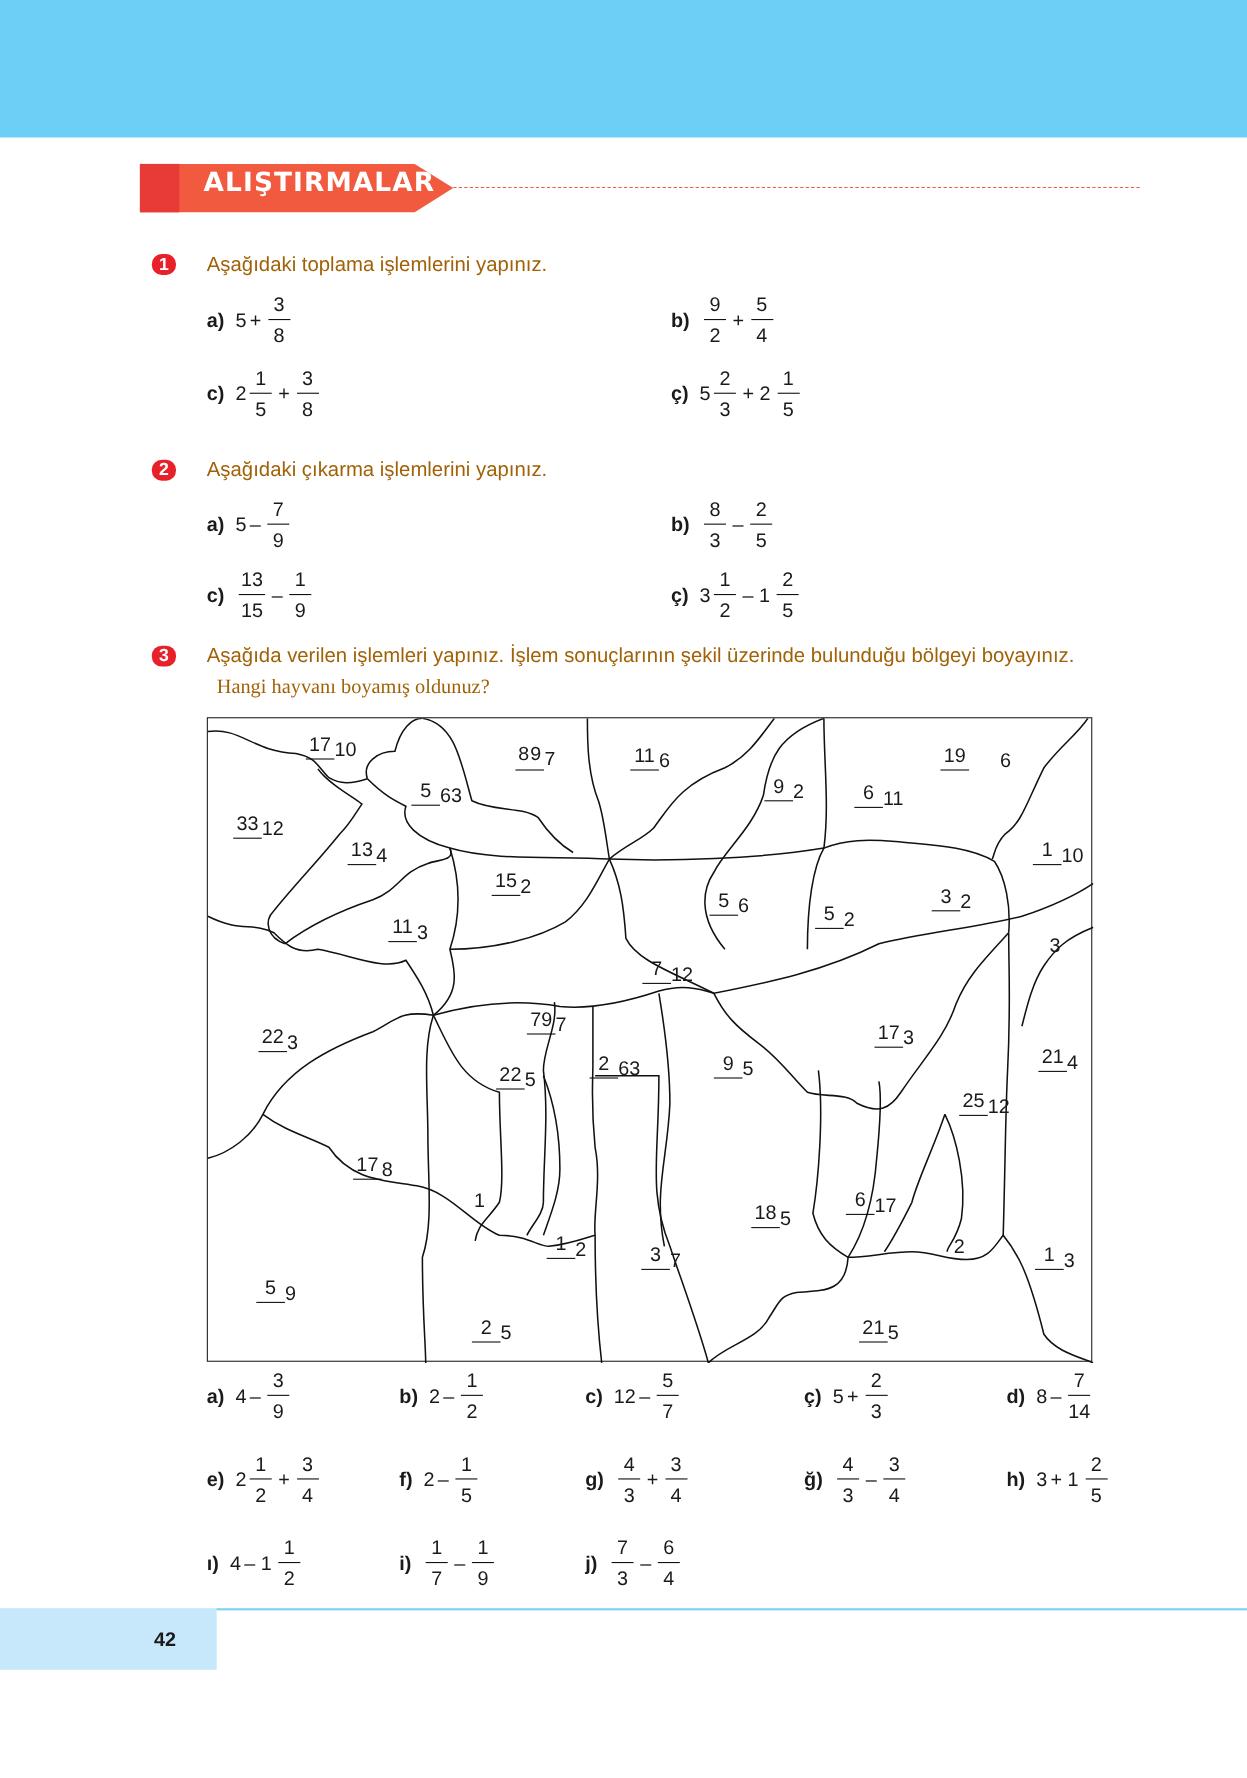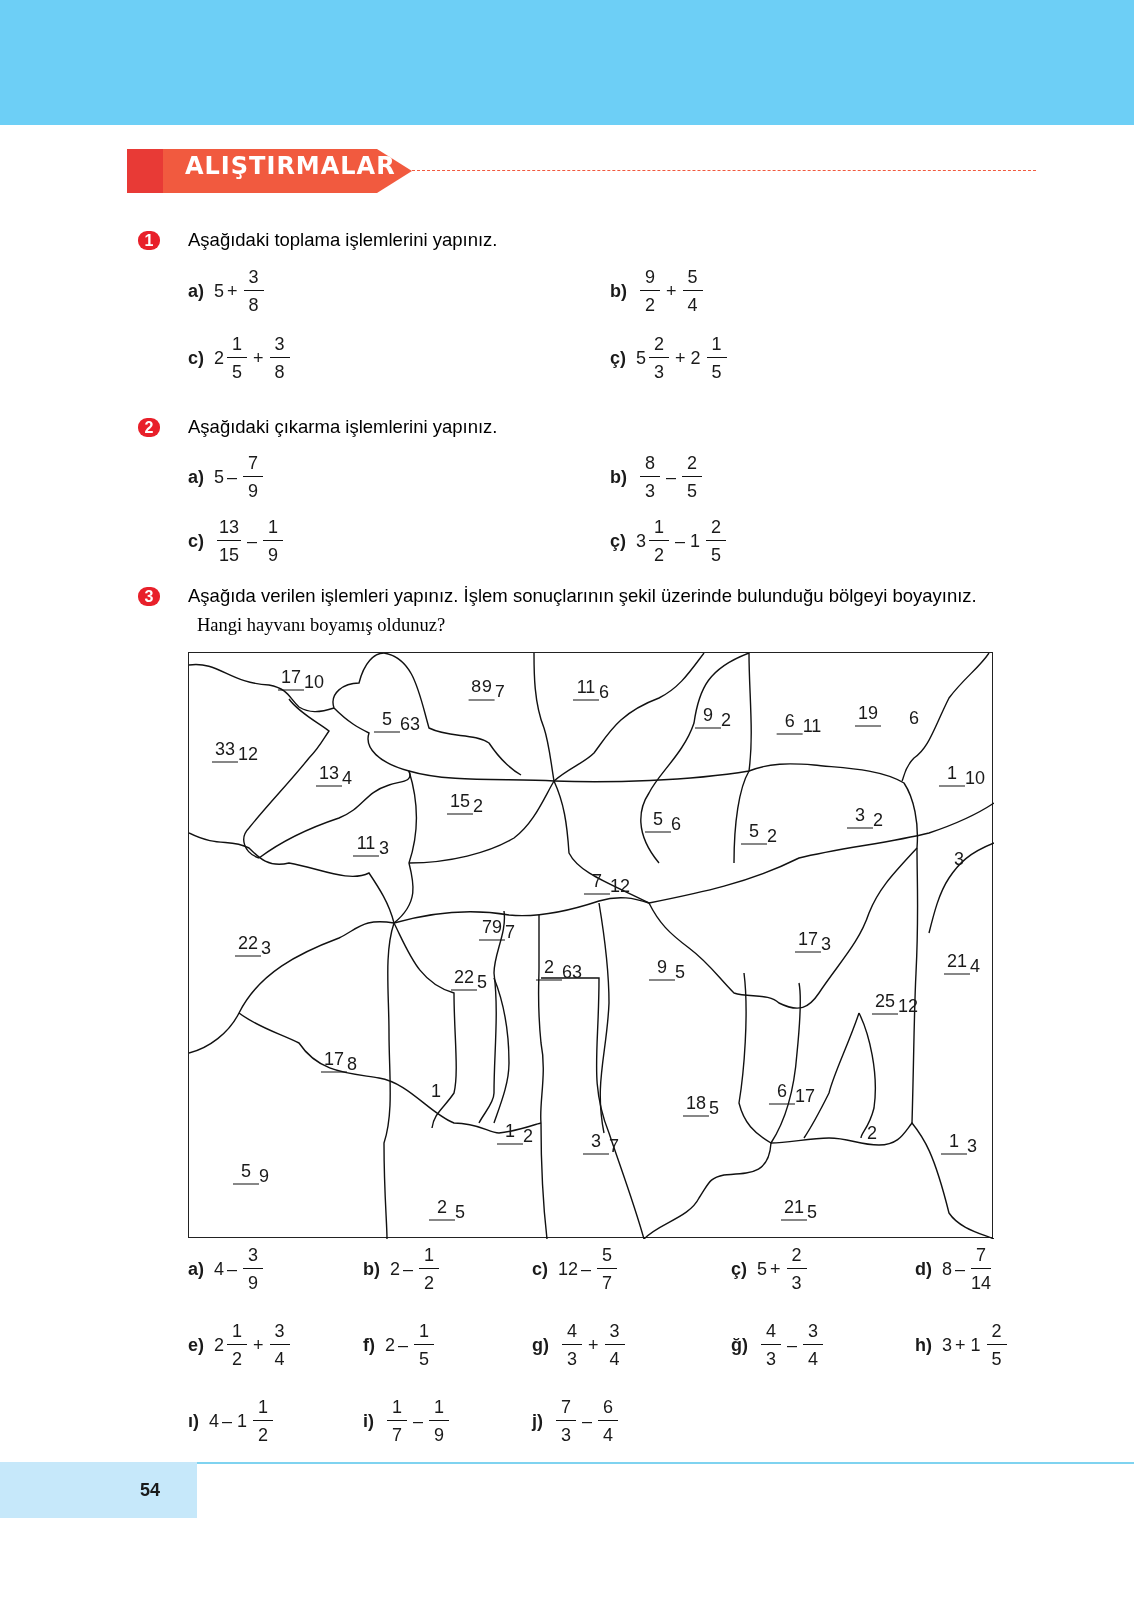--- a/index.html
+++ b/index.html
@@ -2,21 +2,21 @@
 <html><head>
 <meta charset="utf-8">
 <style>
   html,body{margin:0;padding:0;}
   body{width:1134px;height:1616px;position:relative;background:#fff;font-family:"Liberation Sans",sans-serif;color:#1a1a1a;overflow:hidden;}
   .topband{position:absolute;left:0;top:0;width:1134px;height:125px;background:#6dcff6;}
   .banner{position:absolute;left:127px;top:145px;width:285px;height:52px;}
   .banner-text{position:absolute;left:185px;top:152px;font-family:"DejaVu Sans",sans-serif;font-weight:bold;font-size:24px;color:#fff;letter-spacing:1px;}
   .dotline{position:absolute;left:412px;top:170px;width:624px;border-top:1px dashed #f15a3f;}
   .qnum{position:absolute;width:22px;height:19px;background:#e8202a;border-radius:9px;color:#fff;font-weight:bold;font-size:16px;text-align:center;line-height:19px;}
-  .qtext{position:absolute;font-size:18.5px;color:#000000;}
+  .qtext{position:absolute;font-size:18.5px;color:#a16207;}
   .exp{position:absolute;display:flex;align-items:center;font-size:18px;}
   .lbl{font-weight:bold;margin-right:10px;}
   .frac{display:inline-flex;flex-direction:column;align-items:center;margin:0 3px;line-height:1;}
   .frac .n{padding:0 2px 4px 2px;border-bottom:1.5px solid #111;min-width:16px;text-align:center;}
   .frac .d{padding-top:5px;text-align:center;}
   .op{margin:0 3px;}
   .figure{position:absolute;left:188px;top:652px;width:805px;height:586px;border:1.5px solid #222;box-sizing:border-box;}
   .figure svg{position:absolute;left:0;top:0;}
   .rlabel{position:absolute;font-size:18px;transform:translate(-50%,-50%);display:flex;align-items:center;line-height:1;}
   .rlabel .n{padding:0 2px 4px;border-bottom:1.3px solid #111;min-width:22px;text-align:center;}
@@ -202,21 +202,21 @@
       <span class="d">6</span>
     </div>
   <div class="rlabel" style="left:524px;top:64px;">
       <span class="n">9</span>
       <span class="d">2</span>
     </div>
   <div class="rlabel" style="left:610px;top:70px;">
       <span class="n">6</span>
       <span class="d">11</span>
     </div>
-  <div class="rlabel" style="left:698px;top:62px;gap:28px;">
+  <div class="rlabel" style="left:698px;top:36px;gap:28px;">
       <span class="n">19</span>
       <span class="d">6</span>
     </div>
   <div class="rlabel" style="left:46px;top:98px;">
       <span class="n">33</span>
       <span class="d">12</span>
     </div>
   <div class="rlabel" style="left:208px;top:68px;">
       <span class="n">5</span>
       <span class="d">63</span>
@@ -463,13 +463,13 @@
     </span>
     <span class="op">–</span>
     <span class="frac">
       <span class="n">6</span>
       <span class="d">4</span>
     </span>
 </div>
 
 <div class="footer-line"></div>
 <div class="footer-box"></div>
-<div class="pagenum">54</div>
+<div class="pagenum">42</div>
 
 </body></html>

